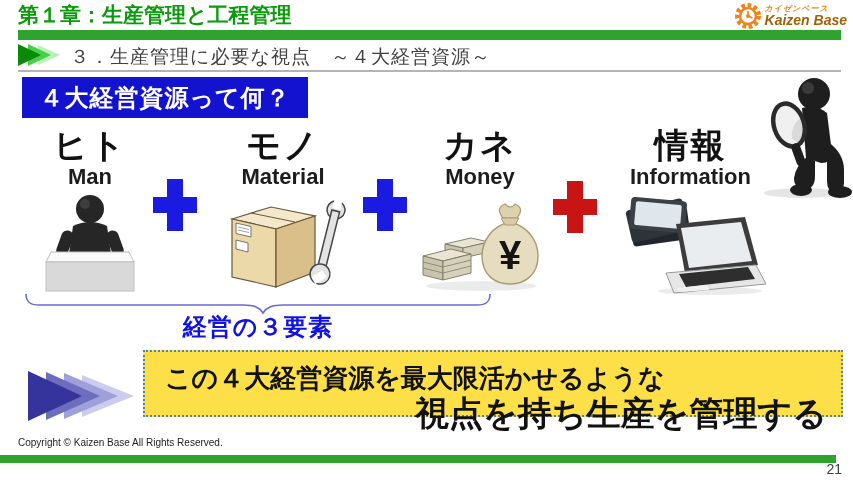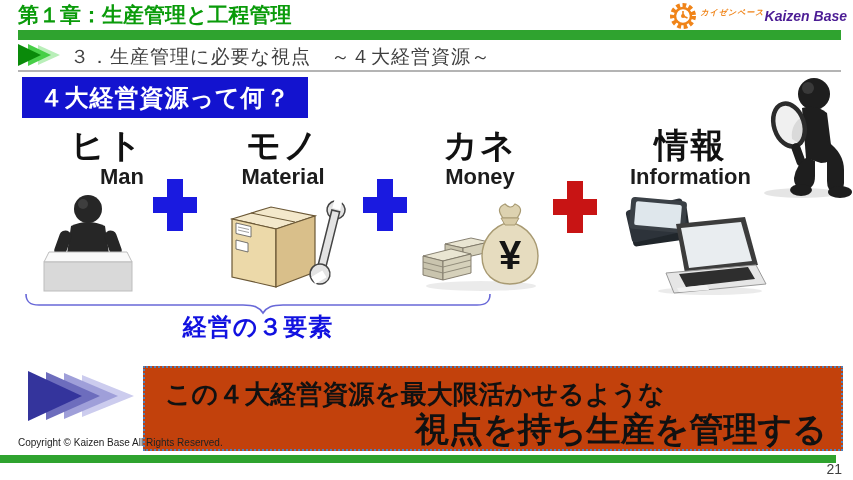--- a/index.html
+++ b/index.html
@@ -2,58 +2,58 @@
 <html><head>
 <meta charset="utf-8">
 <style>
   html,body{margin:0;padding:0;background:#fff;}
   .slide{position:relative;width:853px;height:480px;background:#ffffff;overflow:hidden;
          font-family:"Liberation Sans","DejaVu Sans",sans-serif;}
   .abs{position:absolute;}
 
   .title{left:18px;top:1px;font-size:21px;font-weight:bold;color:#0a9b0a;}
   .logo{right:6px;top:2px;display:flex;align-items:center;gap:3px;}
-  .logo-text{display:flex;flex-direction:row;align-items:flex-start;line-height:1;}
+  .logo-text{display:flex;flex-direction:column;align-items:flex-start;line-height:1;}
   .logo-jp{font-size:8px;font-style:italic;font-weight:bold;color:#f08419;letter-spacing:1px;}
-  .logo-en{font-size:14px;font-style:italic;font-weight:bold;color:#4c1d95;}
+  .logo-en{font-size:14px;font-style:italic;font-weight:bold;color:#a16207;}
   .green-bar{left:18px;top:30px;width:823px;height:10px;background:#2fa32f;}
   .sub-arrows{left:18px;top:44px;}
   .subtitle{left:70px;top:44px;font-size:19px;font-weight:normal;color:#3f3f3f;letter-spacing:1px;}
   .sub-underline{left:18px;top:70px;width:823px;height:2px;background:#b4b4b4;}
 
   .question-box{left:22px;top:77px;width:286px;height:41px;background:#1313cf;color:#ffffff;
                 font-size:24px;font-weight:bold;display:flex;align-items:center;justify-content:center;
                 letter-spacing:1px;text-align:right;}
   .magnifier-man{left:750px;top:73px;}
 
   .res{position:absolute;top:126px;text-align:center;}
   .res .jp{font-size:34px;font-weight:bold;color:#111;line-height:38px;letter-spacing:2px;}
   .res .en{font-size:22px;font-weight:bold;color:#1c1c1c;line-height:26px;}
   .res .icon{margin-top:2px;}
-  .res1{left:24px;width:120px;text-align:right;}
+  .res1{left:30px;width:120px;}
   .res2{left:218px;width:130px;}
   .res3{left:415px;width:130px;}
   .res4{left:613px;width:155px;}
 
   .plus{position:absolute;width:44px;height:52px;}
   .plus::before{content:'';position:absolute;left:0;top:18px;width:44px;height:16px;background:var(--c);}
   .plus::after{content:'';position:absolute;left:14px;top:0;width:16px;height:52px;background:var(--c);}
   .plus-blue{--c:#1a1ae0;}
   .plus-red{--c:#c81414;}
   .p1{left:153px;top:179px;}
   .p2{left:363px;top:179px;}
   .p3{left:553px;top:181px;}
 
   .brace{left:25px;top:293px;}
   .brace-label{left:128px;top:311px;width:260px;text-align:center;
                font-size:24px;font-weight:bold;color:#1111e0;letter-spacing:1px;}
 
   .bottom-arrows{left:28px;top:371px;}
-  .conclusion{left:143px;top:350px;width:700px;height:85px;background:#c2410c;
-              border:2px dotted #4f81bd;box-sizing:border-box;margin-top:16px;}
+  .conclusion{left:143px;top:350px;width:700px;height:67px;background:#fde047;
+              border:2px dotted #4f81bd;box-sizing:border-box;}
   .conclusion .c1{margin:8px 0 0 20px;font-size:26px;font-weight:bold;color:#111;line-height:36px;}
   .conclusion .c2{text-align:right;margin-right:14px;font-size:34px;font-weight:bold;color:#111;line-height:36px;font-family:Liberation Serif, serif;}
 
   .footer-bar{left:0;top:455px;width:836px;height:8px;background:#2fa32f;}
   .copyright{left:18px;top:437px;font-size:10px;color:#222;}
   .page-num{left:818px;top:461px;width:24px;text-align:right;font-size:14px;color:#404040;}
 </style>
 </head>
 <body>
 

